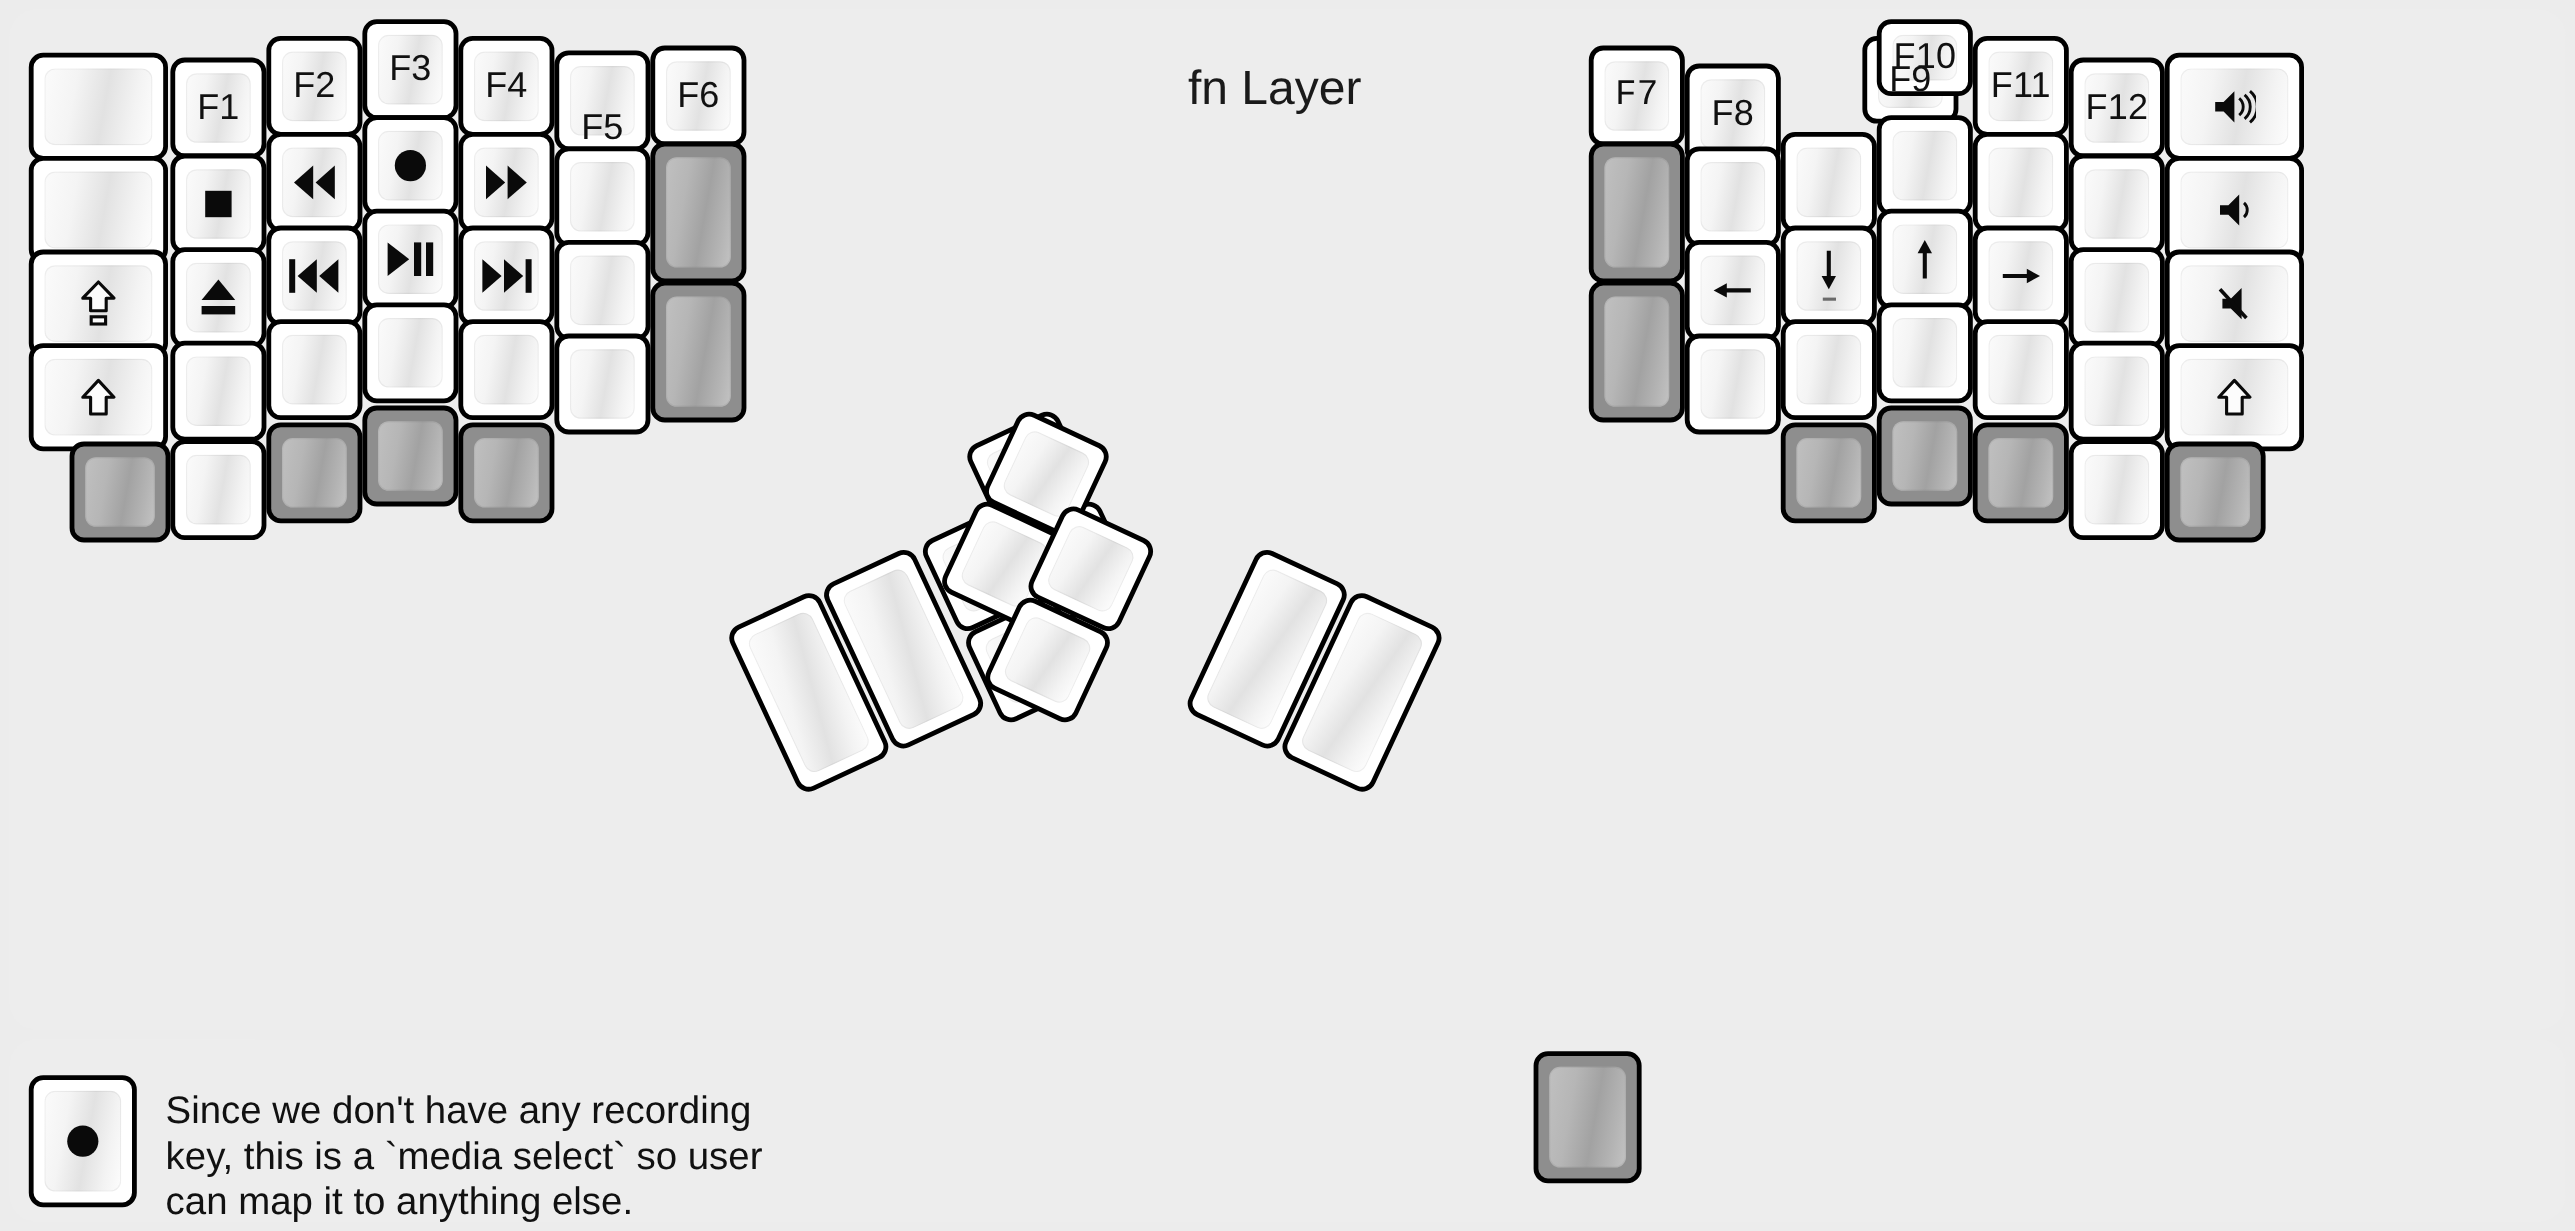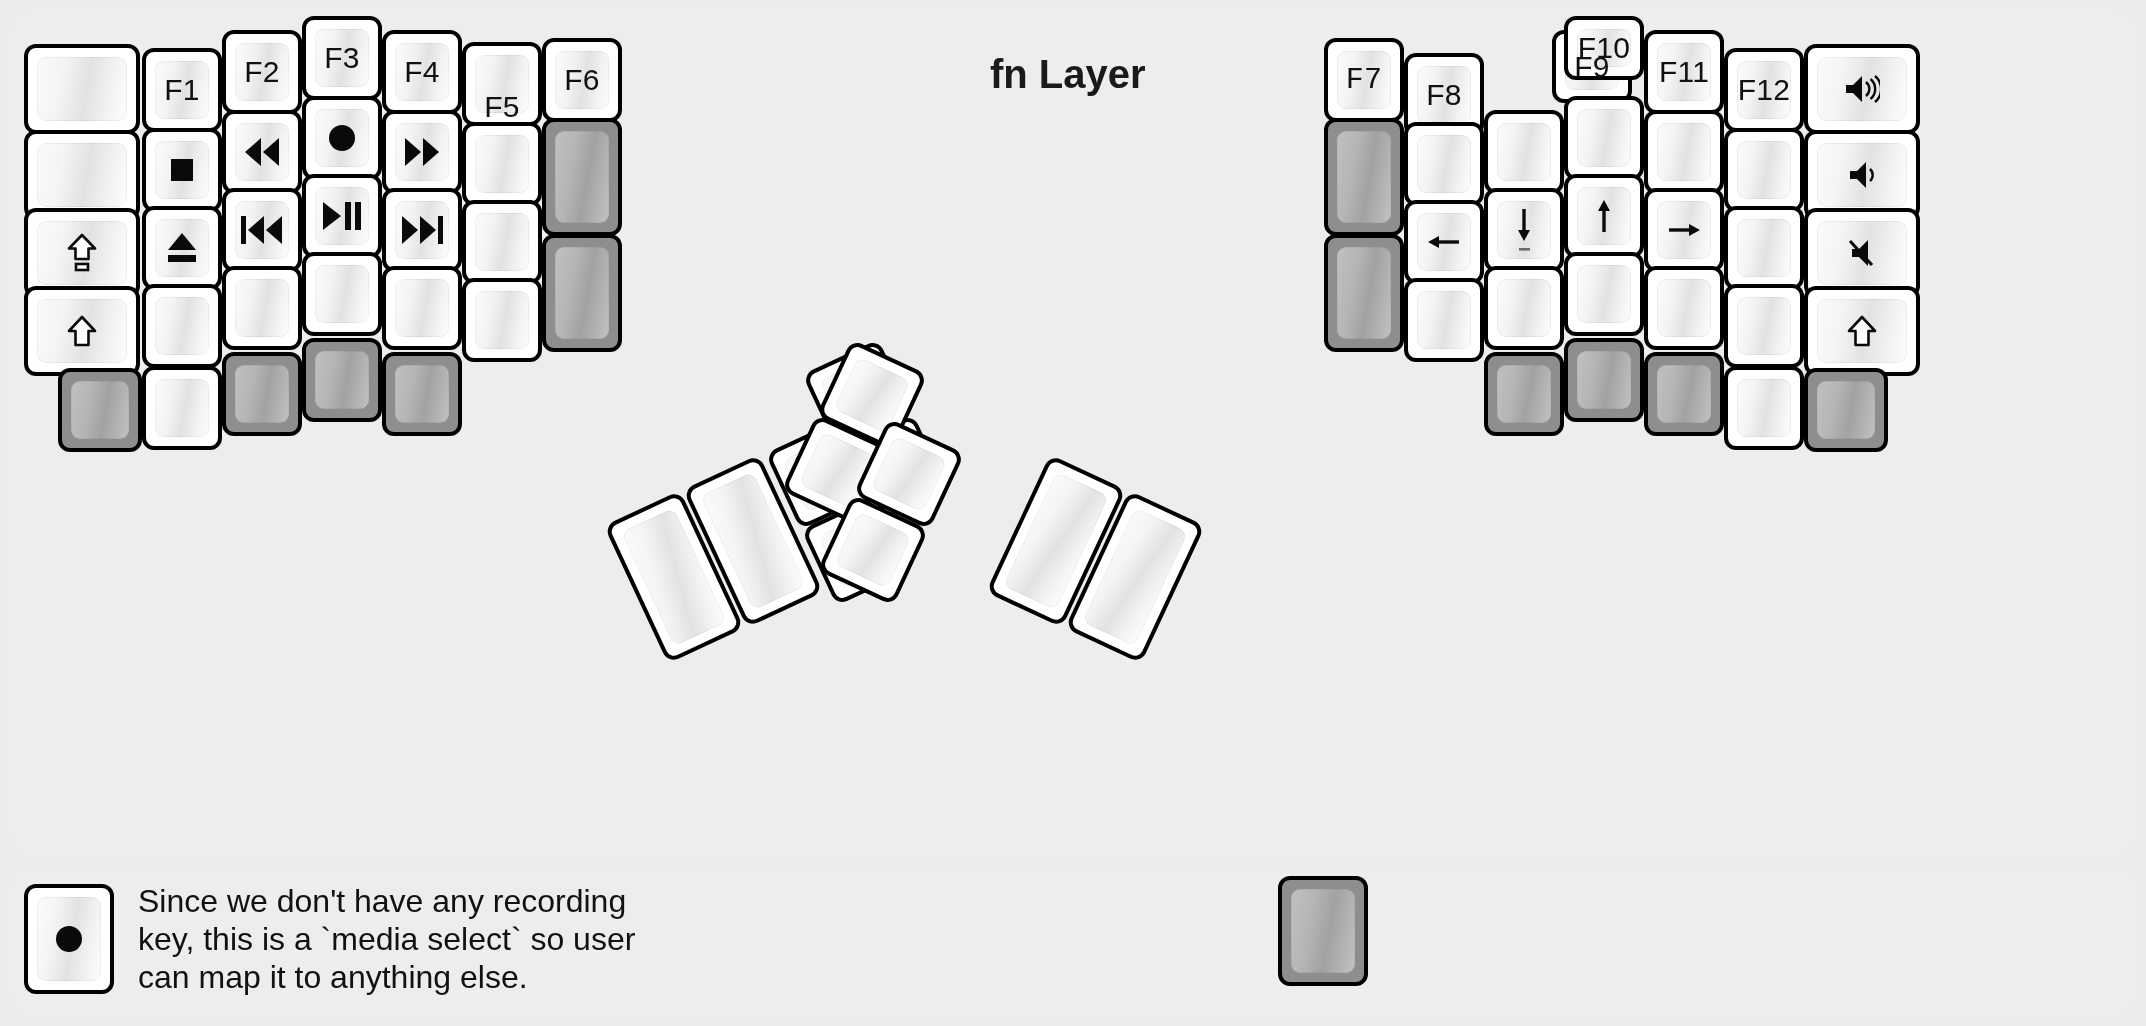--- a/index.html
+++ b/index.html
@@ -19,21 +19,21 @@
   .key.trans .cap{background:linear-gradient(100deg,#c0c0c0 0%,#b6b6b6 30%,#a2a2a2 58%,#b4b4b4 82%,#c3c3c3 100%);}
   .key .ico{position:relative;z-index:2;display:block;}
   .key .ico svg{display:block;}
 
   
   #title{position:absolute;font-size:40px;color:#1a1a1a;white-space:nowrap;}
 
   
   .lg{position:absolute;display:flex;align-items:center;}
   .lg .lkey{position:relative;flex:0 0 auto;}
-  .lg .ltext{margin-left:24px;font-size:32px;line-height:38px;color:#111;white-space:pre-line;}
+  .lg .ltext{margin-left:24px;font-size:32px;line-height:38px;color:#111;white-space:pre-line;margin-top:24px;}
 </style>
 </head>
 <body>
 
 <div id="stage">
   <div id="board">
       <div class="key" style="left: 16px; top: 36px; width: 116px; height: 90px;">
         <div class="cap"></div>
       </div>
       <div class="key" style="left: 16px; top: 122px; width: 116px; height: 90px;">
@@ -377,21 +377,21 @@
       <div class="key" style="left: 787px; top: 420px; width: 84px; height: 84px; transform: rotate(25deg);">
         <div class="cap"></div>
       </div>
       <div class="key" style="left: 823px; top: 500px; width: 84px; height: 84px; transform: rotate(25deg);">
         <div class="cap"></div>
       </div>
       <div class="key" style="left: 859px; top: 424px; width: 84px; height: 84px; transform: rotate(25deg);">
         <div class="cap"></div>
       </div>
     </div>
-  <div id="title" style="left:990px;top:52px;font-weight:bold;">fn Layer</div>
+  <div id="title" style="left:990px;top:52px;">fn Layer</div>
   <div id="legend">
       <div class="lg" style="left: 16px; top: 16px;">
         <div class="lkey">
           <div class="key" style="width: 90px; height: 110px; position: relative;">
             <div class="cap"></div>
             <span class="ico">
               <svg width="34" height="34" viewBox="0 0 34 34" xmlns="http://www.w3.org/2000/svg">
                 <circle cx="17" cy="17" r="13" fill="#0a0a0a"></circle>
               </svg>
             </span>

